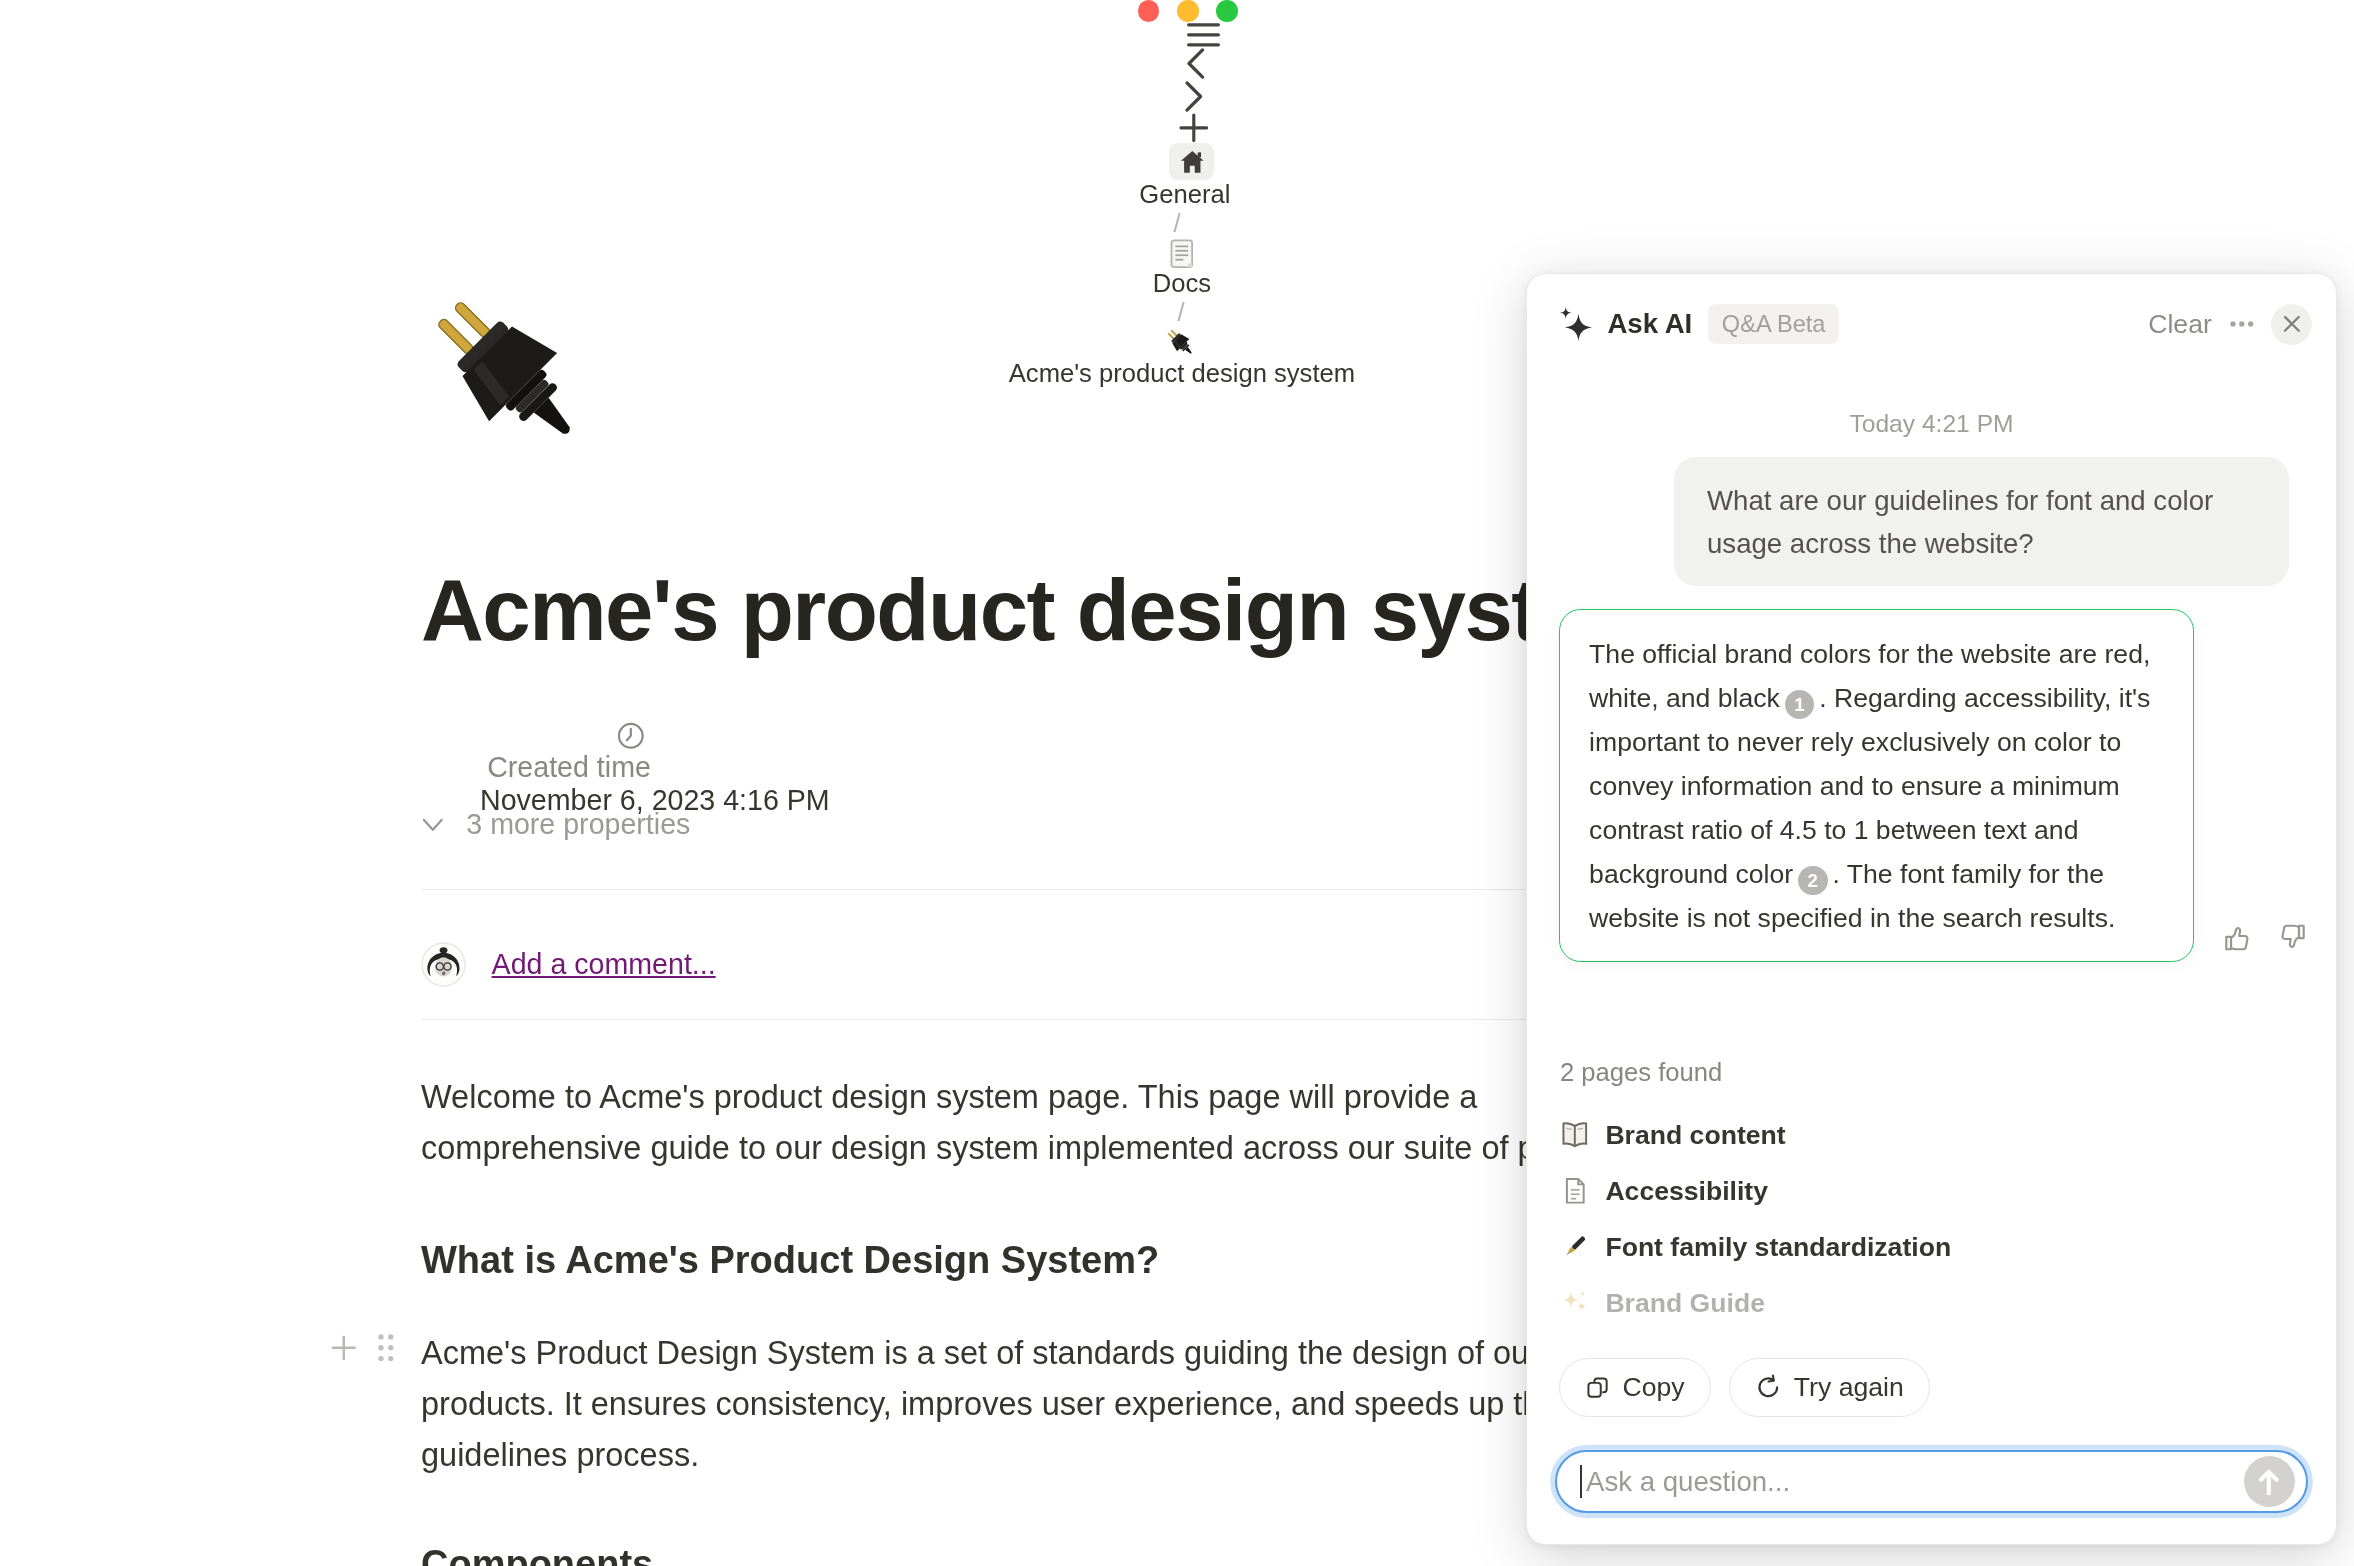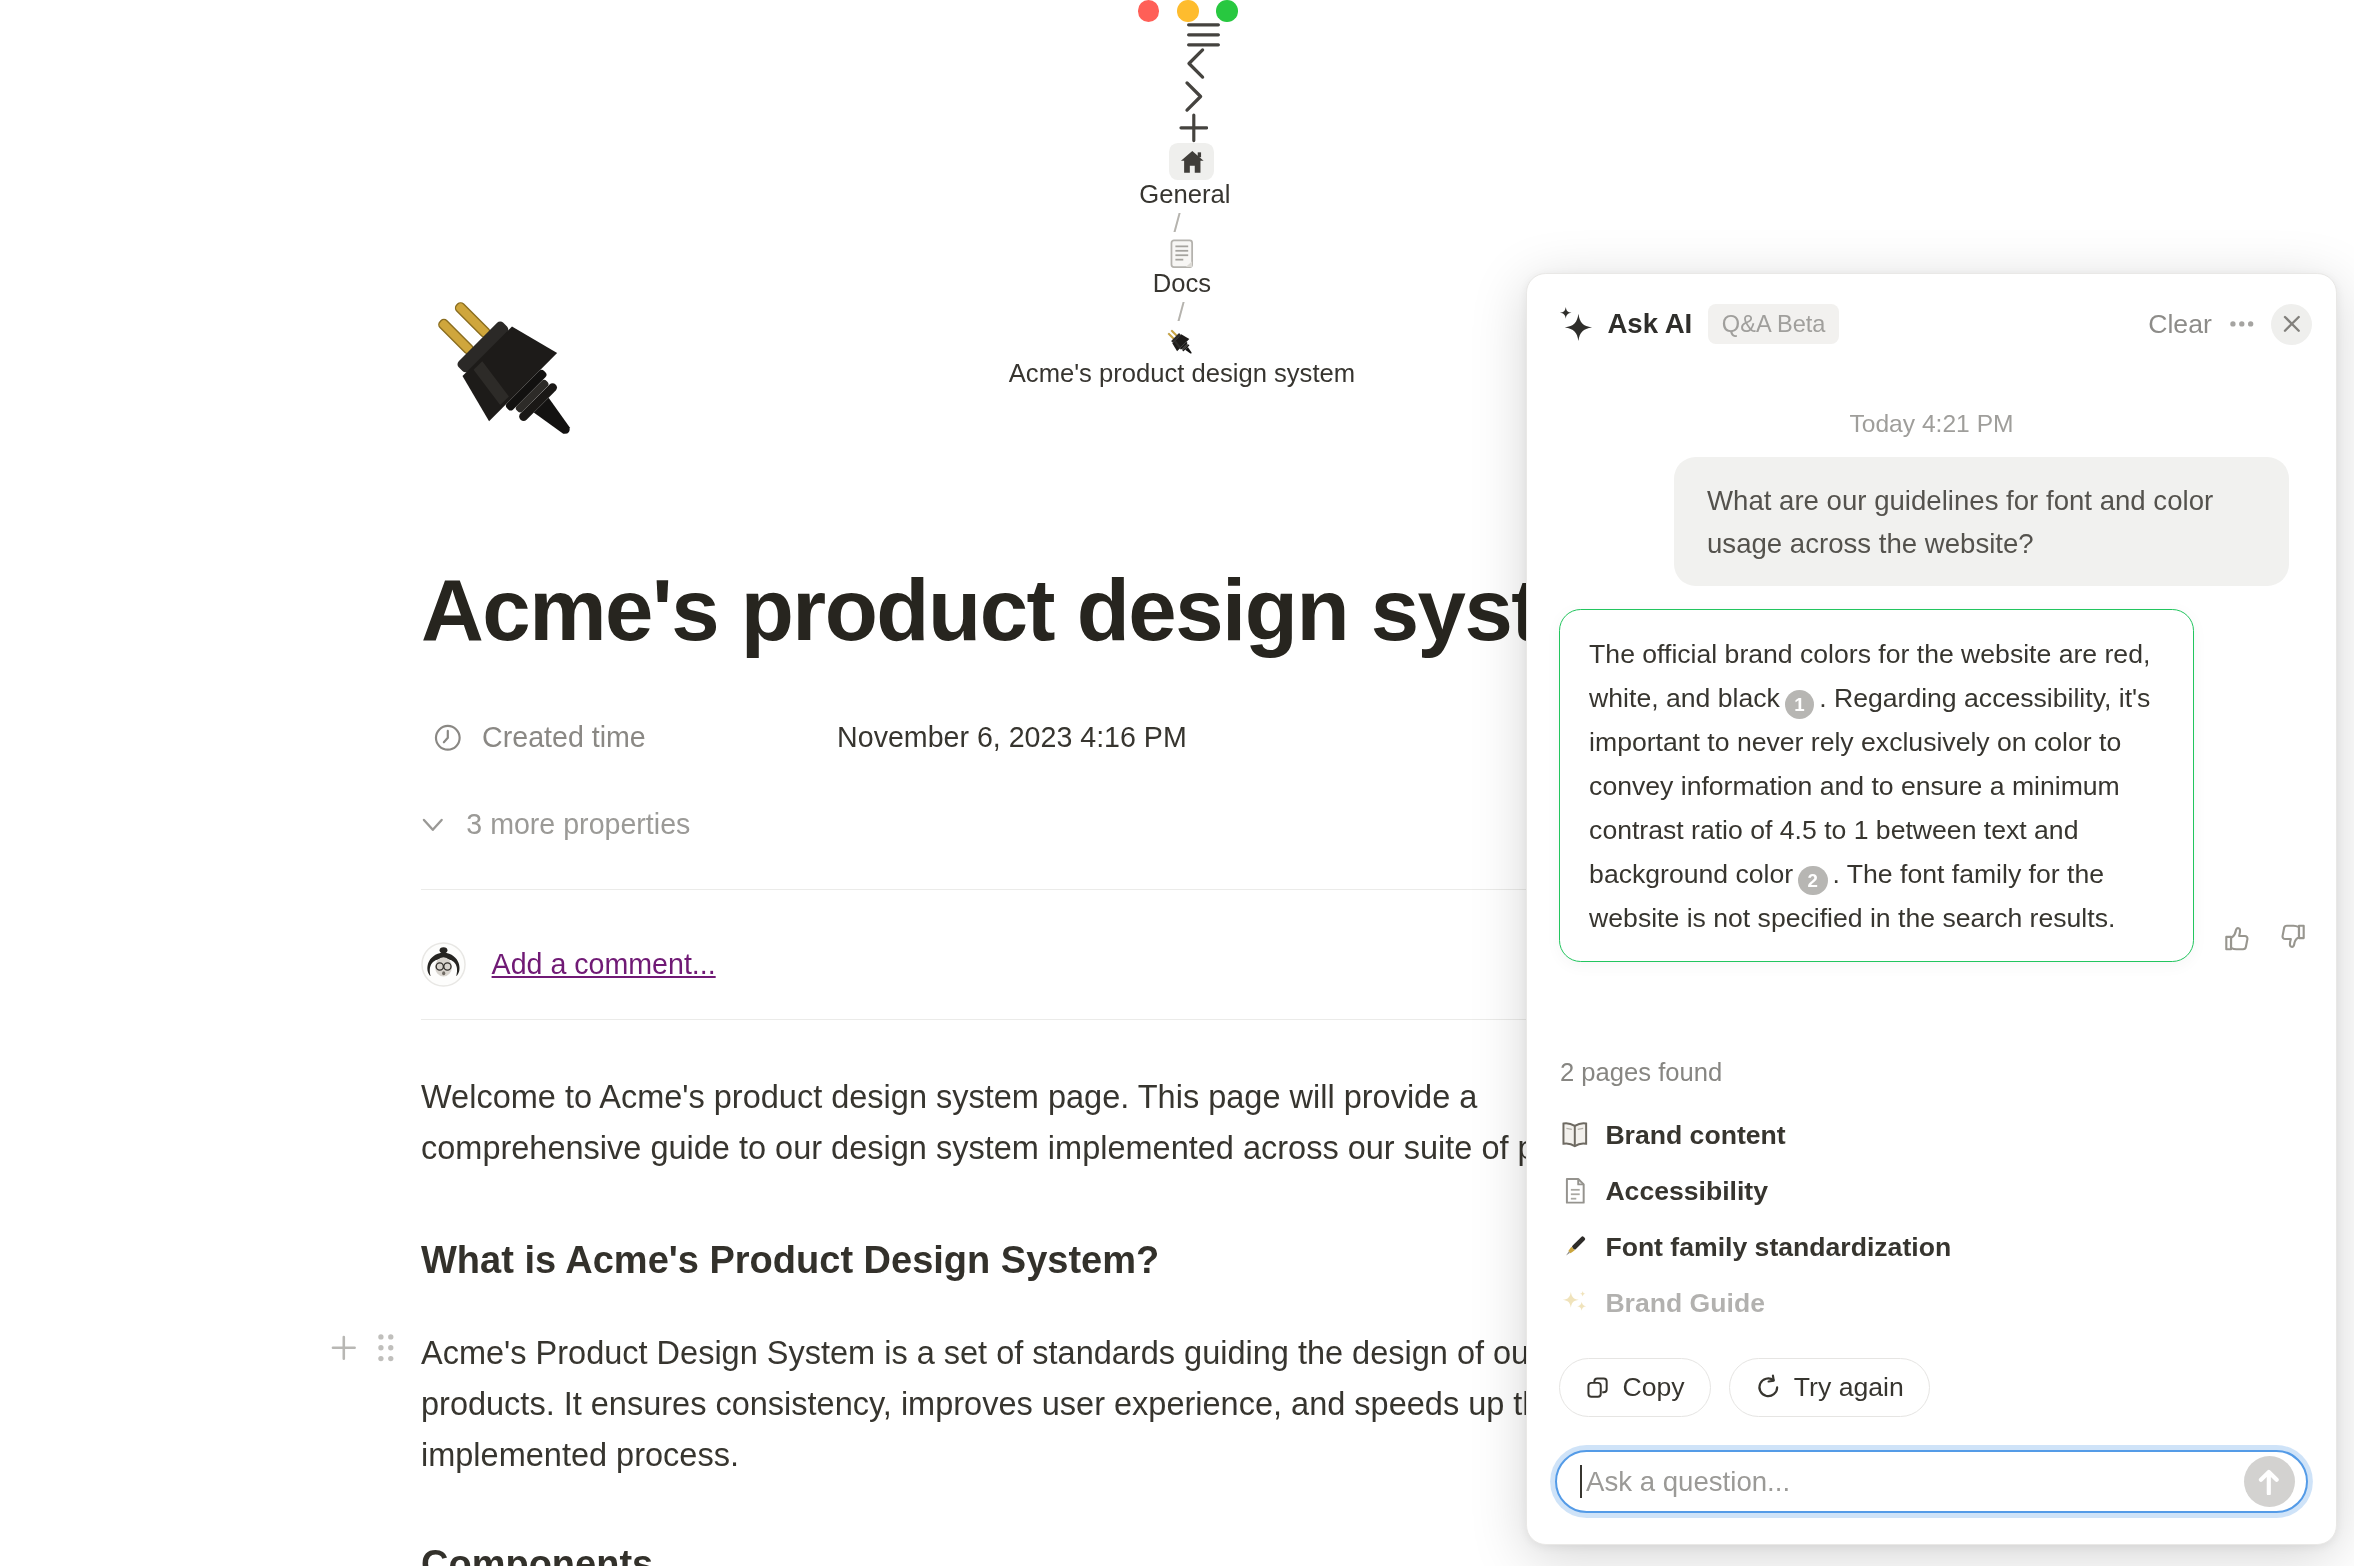--- a/index.html
+++ b/index.html
@@ -19,21 +19,21 @@
   .home-chip { background:#efefed; border-radius:8.9px; width:45px; height:37px;
     display:flex; align-items:center; justify-content:center; }
   .toolbar-right { margin-left:auto; margin-right:33px; display:flex; align-items:center; gap:37px; }
   .share-label { font-size:26.6px; color:#373530; }
 
   
   .content { position:absolute; left:0; top:79px; width:2354px; height:1487px; }
   .page-icon-big { position:absolute; left:422px; top:207px; width:175px; height:175px; }
   .page-title { position:absolute; left:421px; top:481px; font-size:87px; font-weight:700;
     letter-spacing:-1.5px; color:#27251f; white-space:nowrap; }
-  .prop-row { position:absolute; left:421px; top:642px; display:flex; align-items:center; }
+  .prop-row { position:absolute; left:421px; top:642px; display:flex; align-items:center;flex-direction:column; }
   .prop-row .picon { margin-left:11.8px; }
   .prop-label { font-size:28.6px; color:#8a8884; margin-left:19.7px; width:296px; }
   .prop-value { font-size:28.6px; color:#37352f; margin-left:59px; }
   .more-props { position:absolute; left:421px; top:729px; display:flex; align-items:center; }
   .more-props .mlabel { font-size:28.6px; color:#9b9a97; margin-left:21.7px; }
   .divider { position:absolute; left:421px; width:1221px; height:1px; background:#ebebe9; }
   .comment-row { position:absolute; left:421px; top:863px; display:flex; align-items:center; }
   .comment-text { font-size:28.6px; color:#701a75; margin-left:25.6px;text-decoration:underline; }
   .para { position:absolute; left:421px; font-size:32.5px; line-height:51px; color:#37352f; white-space:nowrap; }
   .h2 { position:absolute; left:421px; font-size:38px; font-weight:700; color:#33312b; white-space:nowrap; }
@@ -267,21 +267,21 @@
             <circle cx="15" cy="16" r="2.7" fill="#c0bfbc"></circle>
           <circle cx="5" cy="27" r="2.7" fill="#c0bfbc"></circle>
             <circle cx="15" cy="27" r="2.7" fill="#c0bfbc"></circle>
         </svg>
       </span>
     </div>
 
     <div class="para" style="top:1249px">
       <div>Acme's Product Design System is a set of standards guiding the design of our</div>
       <div>products. It ensures consistency, improves user experience, and speeds up the</div>
-      <div>implemented process.</div>
+      <div>guidelines process.</div>
     </div>
 
     <div class="h2" style="top:1464px">Components</div>
   </div>
 
   <div class="ai-panel">
 
     <div class="ai-header">
       <span>
         <svg width="37" height="37" viewBox="0 0 38 38">

